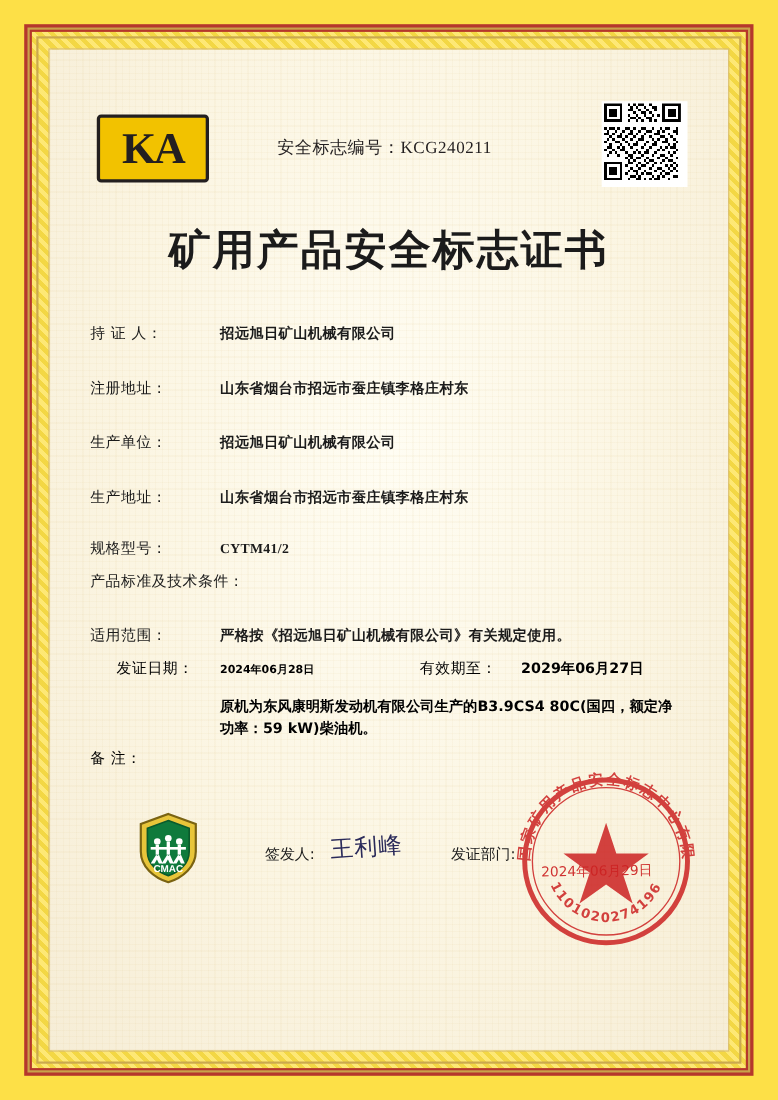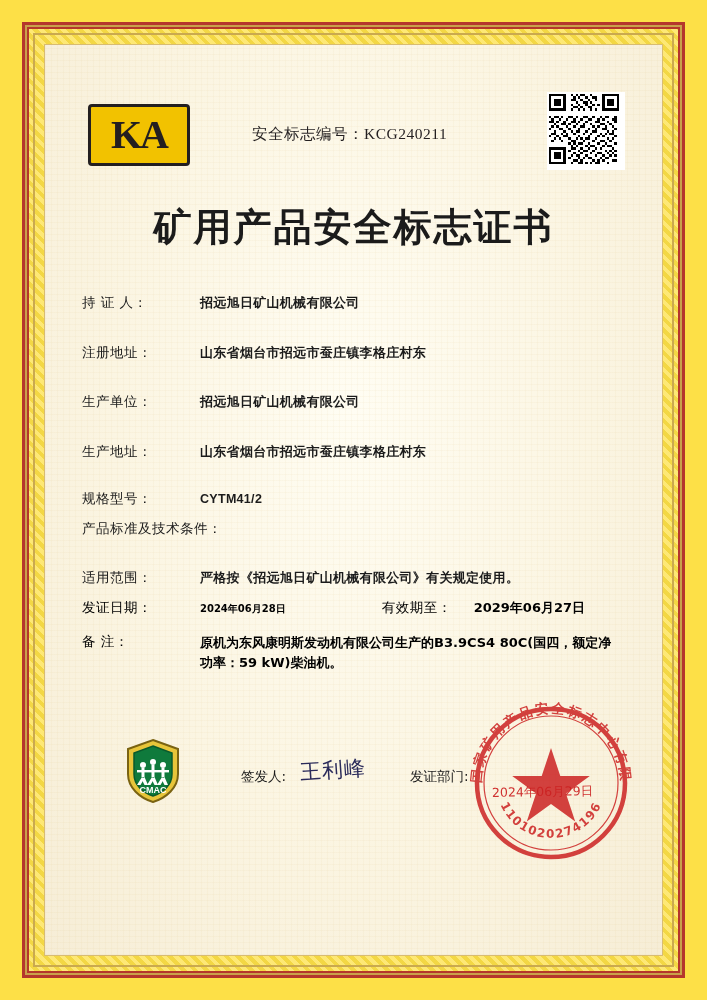--- a/index.html
+++ b/index.html
@@ -154,30 +154,31 @@
     flex: 0 0 176px;
   }
   .row .value {
     font-family: "DejaVu Sans", "Liberation Sans", sans-serif;
     font-size: 13px;
     font-weight: bold;
     letter-spacing: 0.3px;
     margin-top: 20px;
   }
   .row .value.mono {
-    font-family: Liberation Sans, sans-serif;
+    font-family: Liberation Serif, serif;
     font-weight: bold;
     font-size: 12.5px;
   }
 
   .row-dates {
     display: flex;
     align-items: baseline;
     margin-bottom: 11.5px;
     font-size: 13.5px;
+    text-align: center;
   }
   .row-dates .label {
     width: 118px;
     flex: 0 0 118px;
     font-family: "DejaVu Sans", "Liberation Sans", sans-serif;
     letter-spacing: 0.5px;
   }
   .row-dates .value {
     font-family: "DejaVu Sans", "Liberation Sans", sans-serif;
     font-weight: bold;
@@ -199,20 +200,21 @@
     display: flex;
     align-items: flex-start;
     margin-top: 16px;
     font-size: 13.5px;
   }
   .row-remark .label {
     width: 118px;
     flex: 0 0 118px;
     font-family: "DejaVu Sans", "Liberation Sans", sans-serif;
     letter-spacing: 0.5px;
+    margin-top: 48px;
   }
   .row-remark .value {
     font-family: "DejaVu Sans", "Liberation Sans", sans-serif;
     font-weight: bold;
     font-size: 13px;
     line-height: 1.55;
     max-width: 420px;
   }
 
   

